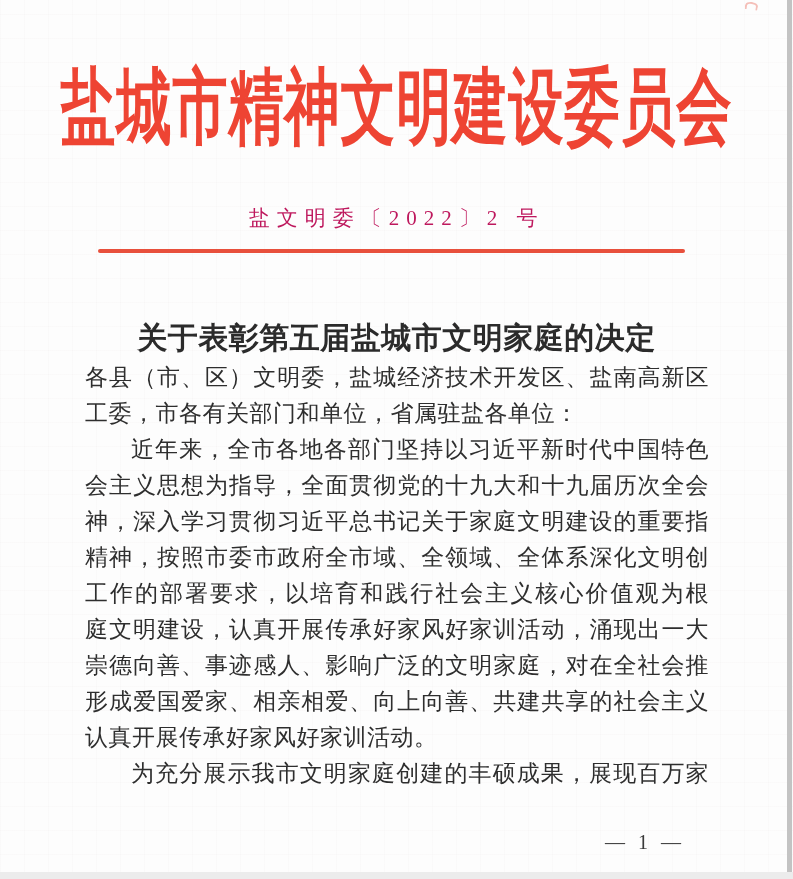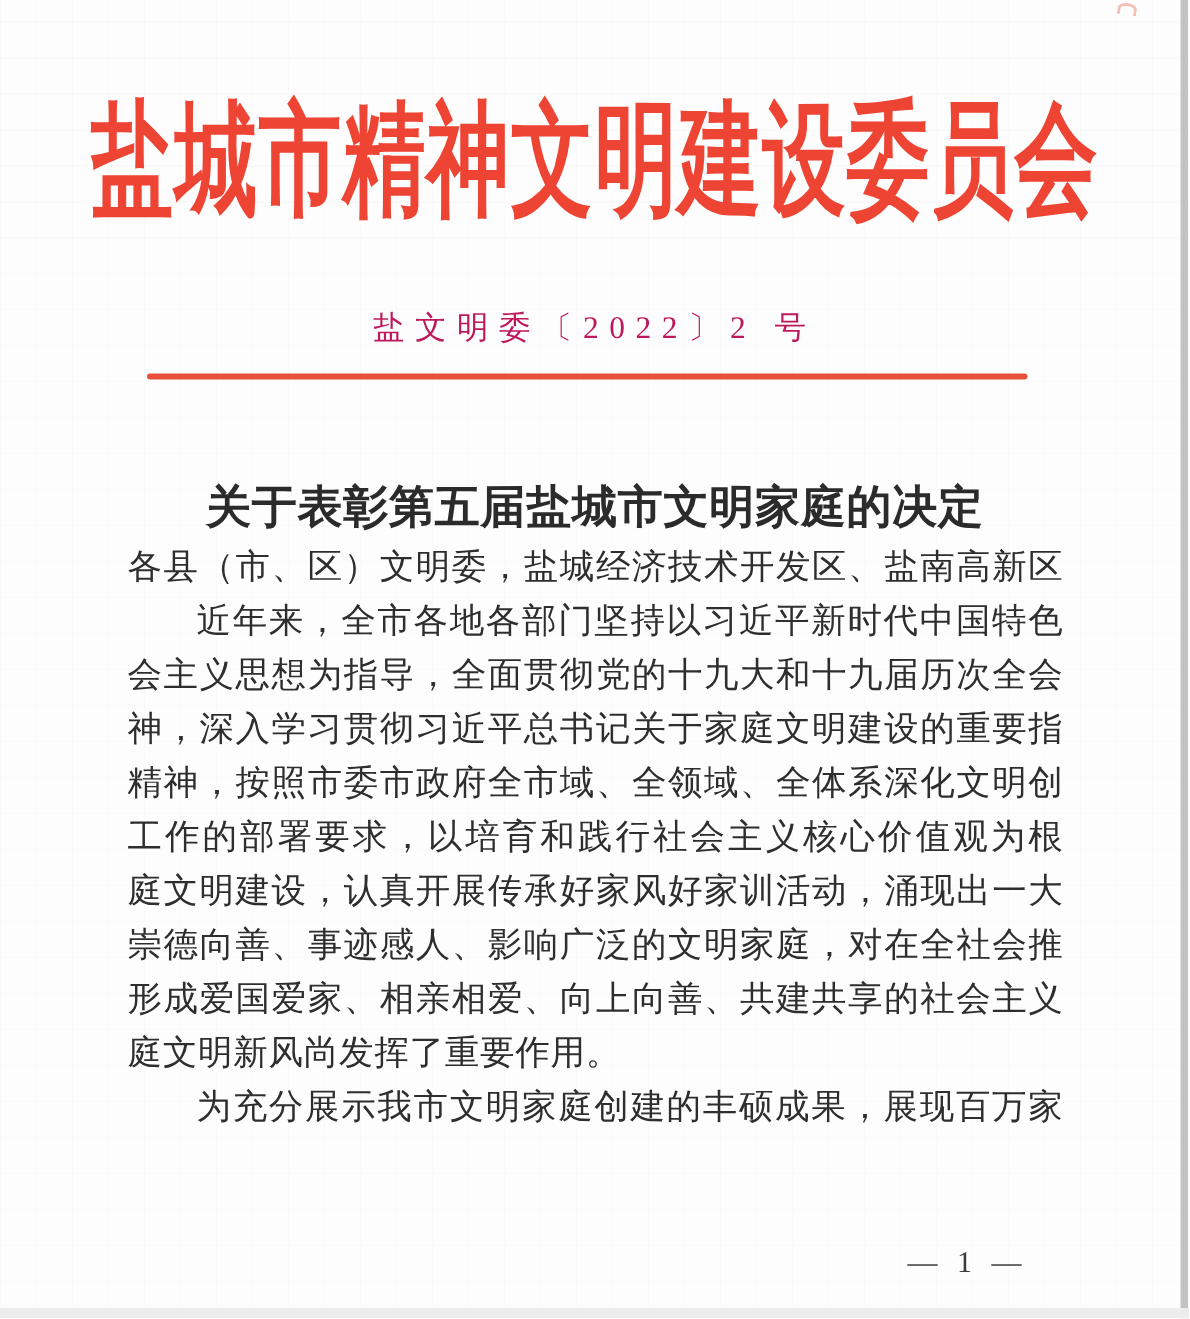--- a/index.html
+++ b/index.html
@@ -138,29 +138,30 @@
   <h1 class="org-name" style="color: rgb(238, 68, 51);">盐城市精神文明建设委员会</h1>
 
   <div class="doc-number">盐文明委〔2022〕2 号</div>
 
   <div class="red-divider" style="background: rgb(232, 80, 60);"></div>
 
   <h2 class="doc-title">关于表彰第五届盐城市文明家庭的决定</h2>
 
   <div class="body-text">
       <div class="body-line fill">各县（市、区）文明委，盐城经济技术开发区、盐南高新区党</div>
+      <div class="body-line">工委，市各有关部门和单位，省属驻盐各单位：</div>
       <div class="body-line indent fill">近年来，全市各地各部门坚持以习近平新时代中国特色社</div>
       <div class="body-line fill">会主义思想为指导，全面贯彻党的十九大和十九届历次全会精</div>
       <div class="body-line fill">神，深入学习贯彻习近平总书记关于家庭文明建设的重要指示</div>
       <div class="body-line fill">精神，按照市委市政府全市域、全领域、全体系深化文明创建</div>
       <div class="body-line fill">工作的部署要求，以培育和践行社会主义核心价值观为根本，</div>
       <div class="body-line fill">庭文明建设，认真开展传承好家风好家训活动，涌现出一大批</div>
       <div class="body-line fill">崇德向善、事迹感人、影响广泛的文明家庭，对在全社会推动</div>
       <div class="body-line fill">形成爱国爱家、相亲相爱、向上向善、共建共享的社会主义家</div>
-      <div class="body-line">庭文明新风尚发挥了重要作用。</div>
+      <div class="body-line">认真开展传承好家风好家训活动。</div>
       <div class="body-line indent fill">为充分展示我市文明家庭创建的丰硕成果，展现百万家庭</div>
     </div>
 
   <div class="page-number">— 1 —</div>
 
   <div class="right-edge"></div>
   <div class="bottom-edge"></div>
 
 </div>
 

